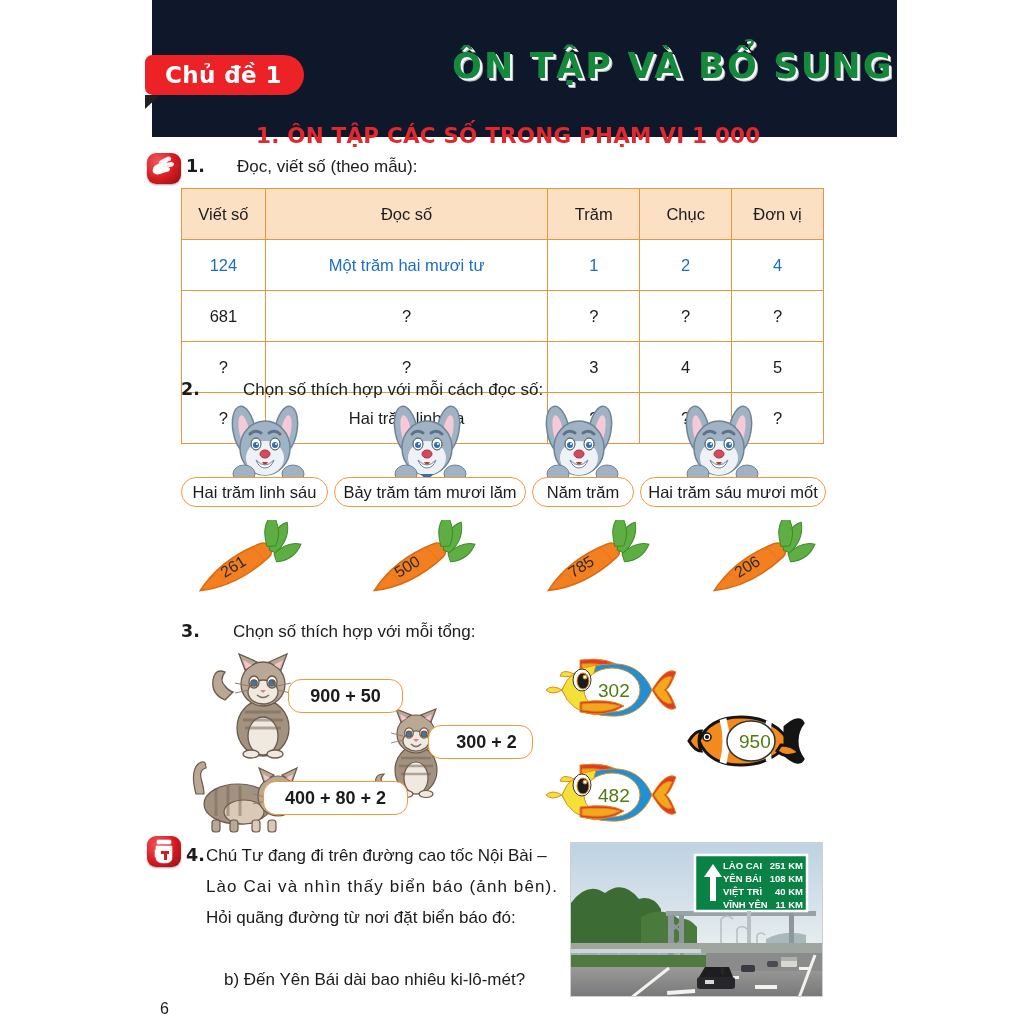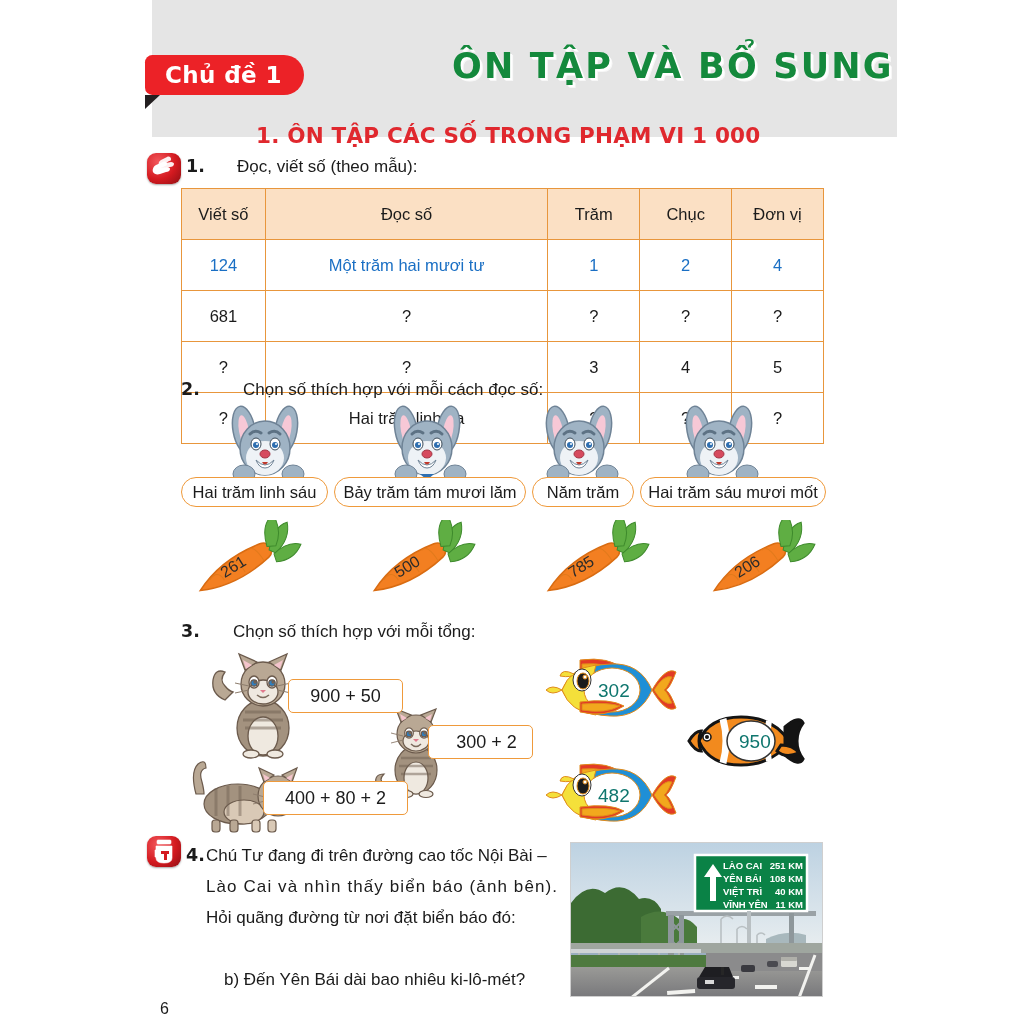--- a/index.html
+++ b/index.html
@@ -7,21 +7,21 @@
     width: 1024px; height: 1024px;
     background: #ffffff;
     font-family: "Liberation Sans", sans-serif;
     overflow: hidden;
   }
   #page { position: relative; width: 1024px; height: 1024px; background:#fff; }
 
   
   .banner {
     position: absolute; left: 152px; top: 0; width: 745px; height: 137px;
-    background: #e5e5e5;
+    background: #0f172a;
   }
   .banner-title {
     position: absolute; left: 300px; top: 46px; width: 560px;
     font-size: 35px; font-weight: bold; letter-spacing: 2.2px;
     color: #14893c; text-align: left;
     text-shadow: 2px 2px 0 #ffffff, 3px 3px 0 rgba(255,255,255,.7);
     font-family: "DejaVu Sans", sans-serif;
     white-space: nowrap;
   }
   .badge {
@@ -93,41 +93,41 @@
   .pill {
     position: absolute;
     border: 1.7px solid #ef9a3b; border-radius: 16px;
     background: #fff; color: #1b1b1b;
     font-size: 16.5px; text-align: center; white-space: nowrap;
     display: flex; align-items: center; justify-content: center;
     height: 30px; z-index: 3;
   }
   .sum-pill {
     position: absolute;
-    border: 1.7px solid #ef9a3b; border-radius: 5px;
+    border: 1.7px solid #ef9a3b; border-radius: 13px;
     background: #fff; color: #1b1b1b;
     font-size: 18px; text-align: center; white-space: nowrap;
     display: flex; align-items: center; justify-content: center;
-    height: 34px; z-index: 4;
+    height: 34px; z-index: 4; font-weight: bold;
   }
 
   
   .rabbit { position: absolute; }
 
   
   .carrot { position: absolute; }
   .carrot-num {
     position: absolute; font-size: 16px; color: #2b2b2b;
     transform: rotate(-32deg); font-family: "Liberation Sans", sans-serif;
   }
 
   
   .cat, .fish { position: absolute; }
   .fish-num {
-    position: absolute; font-size: 19px; color: #0f766e;
+    position: absolute; font-size: 19px; color: #4d7c0f;
     font-family: "Liberation Sans", sans-serif;
   }
 
   
   .ex4-line {
     position: absolute; font-size: 17px; color: #1b1b1b; white-space: nowrap;
   }
   .photo {
     position: absolute; left: 570px; top: 842px; width: 253px; height: 155px;
     border: 1px solid #cfcfcf; overflow: hidden; background: #9aaec0;

